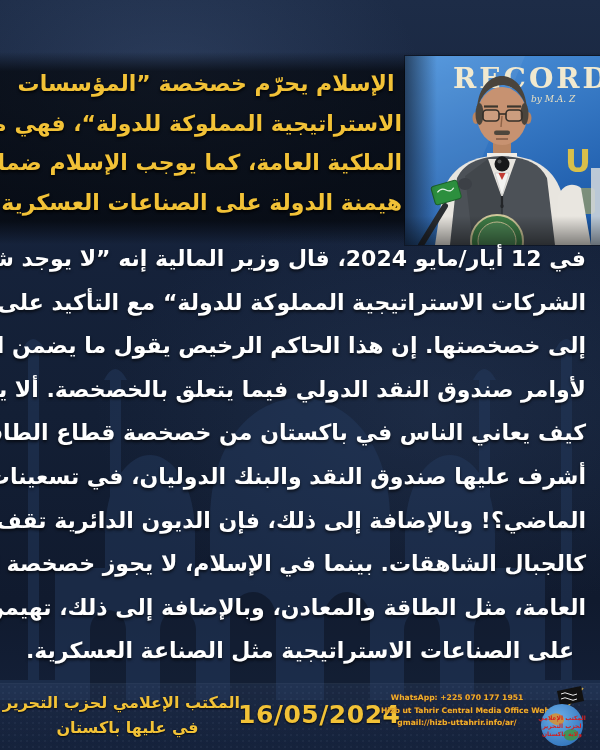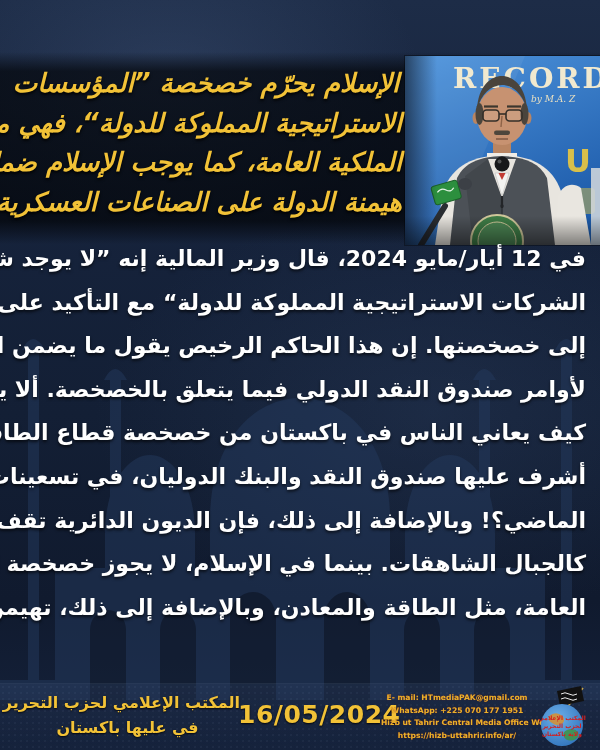--- a/index.html
+++ b/index.html
@@ -14,22 +14,22 @@
   
   .headline-band{
     position:absolute;top:52px;left:0;right:0;height:192px;
     background:linear-gradient(180deg, rgba(4,7,12,0) 0%, rgba(4,7,12,0.72) 10%, rgba(4,7,12,0.78) 88%, rgba(4,7,12,0) 100%);
   }
   .mosque{position:absolute;left:0;top:280px;width:600px;height:420px;opacity:.5;}
   .headline{
     position:absolute;top:64px;left:10px;width:392px;direction:rtl;text-align:center;
   }
   .headline-line{
-    font-size:26px;font-weight:bold;line-height:39.5px;color:#f2c237;
-    text-shadow:0 2px 3px rgba(0,0,0,0.85);white-space:nowrap;font-style:italic;
+    font-size:22px;font-weight:bold;line-height:39.5px;color:#f2c237;
+    text-shadow:0 2px 3px rgba(0,0,0,0.85);white-space:nowrap;
   }
   .photo{position:absolute;top:56px;left:405px;width:195px;height:189px;box-shadow:0 0 0 1px rgba(0,0,0,0.35);}
   .photo svg{display:block;}
   .body-text{position:absolute;top:237px;left:14px;right:14px;direction:rtl;}
   .body-line{
     color:#ffffff;font-size:22px;font-weight:bold;height:43.6px;line-height:43.6px;
     text-align:justify;text-align-last:justify;text-justify:inter-word;white-space:nowrap;
     text-shadow:0 2px 3px rgba(0,0,0,0.65);
   }
   .body-line.center-last{text-align-last:center;}
@@ -180,33 +180,33 @@
   <div class="body-text">
     <div class="body-line">في 12 أيار/مايو 2024، قال وزير المالية إنه ”لا يوجد شيء اسمه</div>
     <div class="body-line">الشركات الاستراتيجية المملوكة للدولة“ مع التأكيد على الحاجة</div>
     <div class="body-line">إلى خصخصتها. إن هذا الحاكم الرخيص يقول ما يضمن الخضوع</div>
     <div class="body-line">لأوامر صندوق النقد الدولي فيما يتعلق بالخصخصة. ألا يرى</div>
     <div class="body-line">كيف يعاني الناس في باكستان من خصخصة قطاع الطاقة، التي</div>
     <div class="body-line">أشرف عليها صندوق النقد والبنك الدوليان، في تسعينات القرن</div>
     <div class="body-line">الماضي؟! وبالإضافة إلى ذلك، فإن الديون الدائرية تقف أمامهم</div>
     <div class="body-line">كالجبال الشاهقات. بينما في الإسلام، لا يجوز خصخصة الملكية</div>
     <div class="body-line">العامة، مثل الطاقة والمعادن، وبالإضافة إلى ذلك، تهيمن الدولة</div>
+    <div class="body-line center-last">على الصناعات الاستراتيجية مثل الصناعة العسكرية.</div>
   </div>
 
   <div class="footer">
     <div class="office-name">
       <div>المكتب الإعلامي لحزب التحرير</div>
       <div>في عليها باكستان</div>
     </div>
     <div class="date">16/05/2024</div>
     <div class="contact">
-      <div>E- mail: HTmediaPAK@gmail.com</div>
       <div>WhatsApp: +225 070 177 1951</div>
       <div>Hizb ut Tahrir Central Media Office Webpage:</div>
-      <div>https://hizb-uttahrir.info/ar/</div>
+      <div>gmail://hizb-uttahrir.info/ar/</div>
     </div>
     <svg class="logo" viewBox="0 0 58 66">
       <defs>
         <radialGradient id="globeGrad" cx="0.4" cy="0.35" r="0.8">
           <stop offset="0" stop-color="#6db0e8"></stop>
           <stop offset="1" stop-color="#2a6db8"></stop>
         </radialGradient>
       </defs>
       <line x1="13" y1="46" x2="46" y2="6" stroke="#caa64a" stroke-width="1.6"></line>
       <path d="M44,4 L20,9 L23,24 L47,19 Z" fill="#111111"></path>

